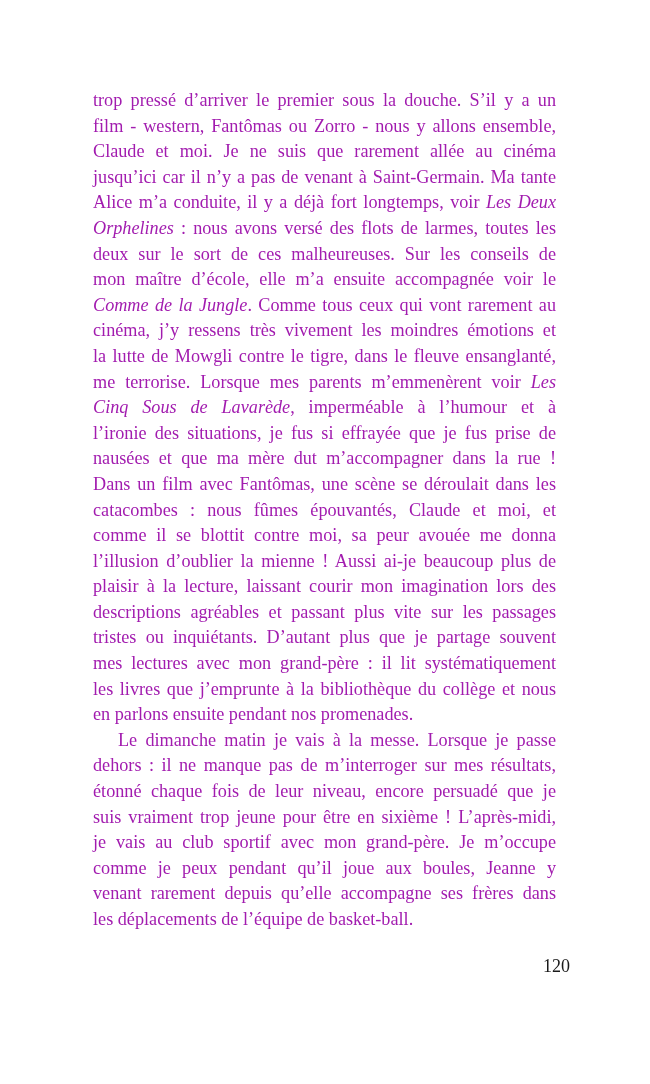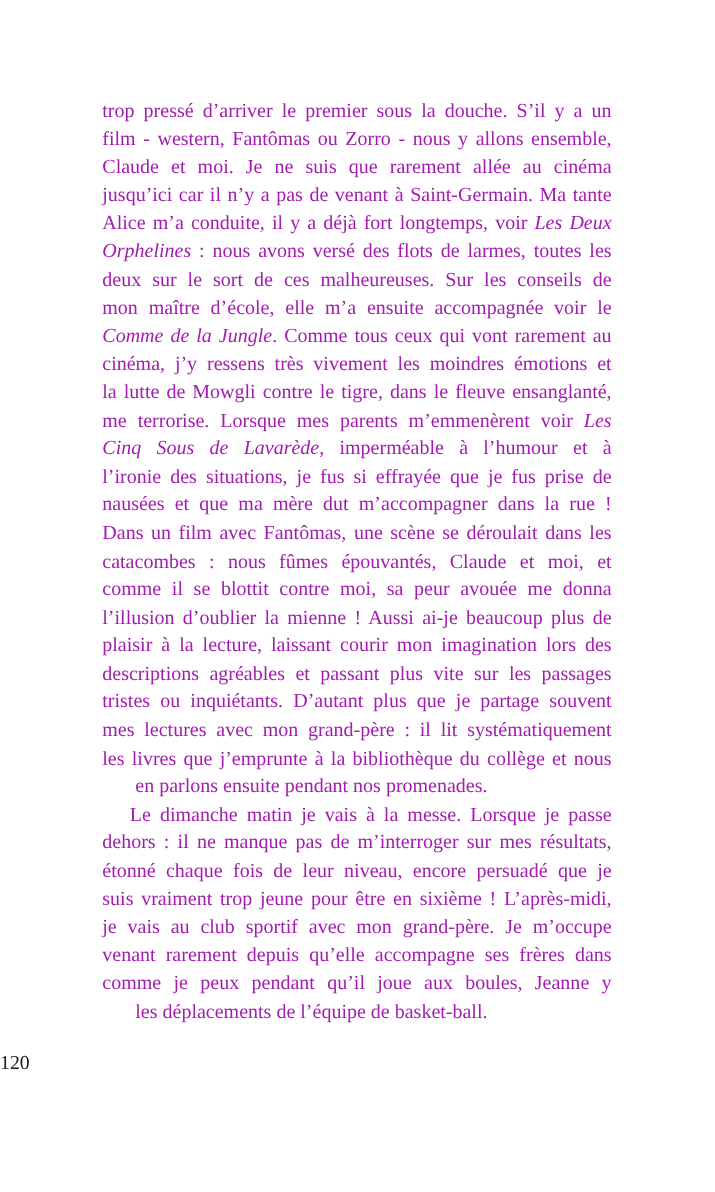--- a/index.html
+++ b/index.html
@@ -3,25 +3,25 @@
   <meta charset="utf-8">
   <style>
     html, body { margin: 0; padding: 0; background: #ffffff; }
     body { width: 650px; height: 1084px; position: relative; overflow: hidden; }
     .page {
       position: absolute; left: 93px; top: 88px; width: 463px;
       font-family: "Liberation Serif", serif; font-size: 18.2px; line-height: 25.6px;
       color: #a21caf; text-align: justify;
     }
     .line { display: block; text-align: justify; text-align-last: justify; white-space: nowrap; height: 25.6px; }
-    .line.last { text-align-last: left; margin-left: 30px; }
+    .line.last { text-align-last: left; }
     .line.indent { padding-left: 25px; }
     .line span.it { font-style: italic; }
     .page-number {
-      position: absolute; left: 0; width: 570px; top: 956px; text-align: left;
+      position: absolute; left: 0; width: 570px; top: 956px; text-align: right;
       font-family: "Liberation Serif", serif; font-size: 18px; color: #1a1a1a;
     }
   </style>
 </head>
 <body>
 
 <div class="page" id="page-body">
     <div>
       <span class="line"><span>trop pressé d’arriver le premier sous la douche. S’il y a un</span></span>
       <span class="line"><span>film - western, Fantômas ou Zorro - nous y allons ensemble,</span></span>
@@ -48,18 +48,18 @@
       <span class="line"><span>mes lectures avec mon grand-père : il lit systématiquement</span></span>
       <span class="line"><span>les livres que j’emprunte à la bibliothèque du collège et nous</span></span>
       <span class="line last"><span>en parlons ensuite pendant nos promenades.</span></span>
     </div>
     <div>
       <span class="line indent"><span>Le dimanche matin je vais à la messe. Lorsque je passe</span></span>
       <span class="line"><span>dehors : il ne manque pas de m’interroger sur mes résultats,</span></span>
       <span class="line"><span>étonné chaque fois de leur niveau, encore persuadé que je</span></span>
       <span class="line"><span>suis vraiment trop jeune pour être en sixième ! L’après-midi,</span></span>
       <span class="line"><span>je vais au club sportif avec mon grand-père. Je m’occupe</span></span>
+      <span class="line"><span>comme je peux pendant qu’il joue aux boules, Jeanne y</span></span>
       <span class="line"><span>venant rarement depuis qu’elle accompagne ses frères dans</span></span>
-      <span class="line"><span>comme je peux pendant qu’il joue aux boules, Jeanne y</span></span>
       <span class="line last"><span>les déplacements de l’équipe de basket-ball.</span></span>
     </div>
   </div>
 <div class="page-number">120</div>
 
 </body></html>

